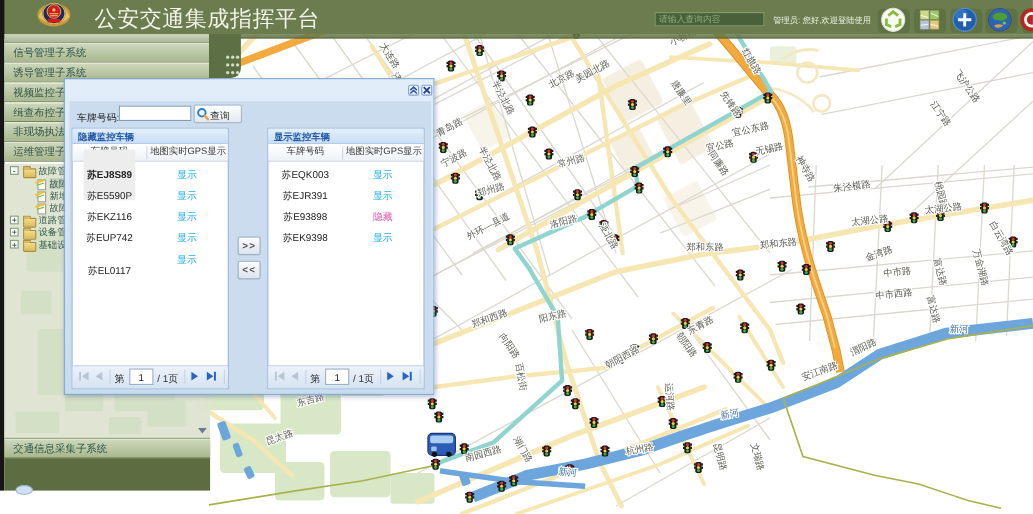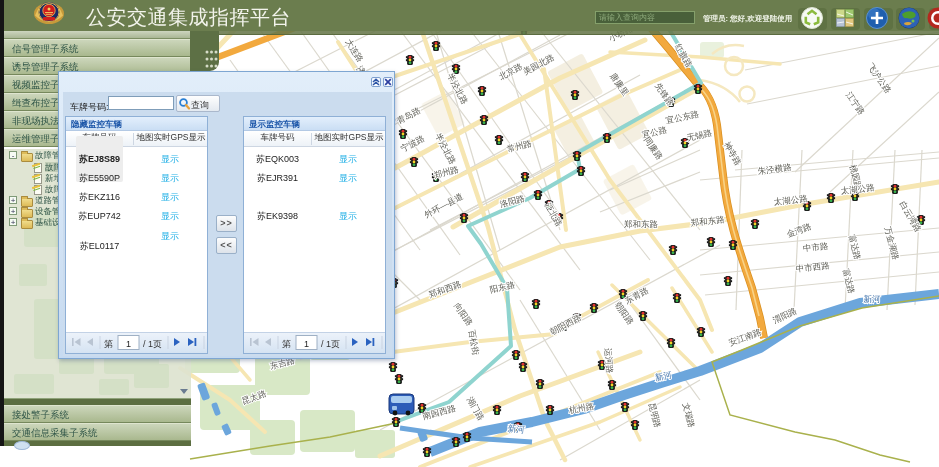--- a/index.html
+++ b/index.html
@@ -4,21 +4,21 @@
 <style>
 * { margin:0; padding:0; box-sizing:border-box; }
 html,body { width:939px; height:467px; overflow:hidden; font-family:"Liberation Sans", sans-serif; background:#fff; }
 #stage { position:relative; width:939px; height:467px; overflow:hidden; }
 #map { position:absolute; left:0; top:0; }
 
 #header { position:absolute; left:0; top:0; width:939px; height:31px; background:#6b7d4e; }
 #header .hline { position:absolute; left:0; top:34px; width:939px; height:1px; background:rgba(89,105,61,0.9); }
 #title { position:absolute; left:86px; top:4px; font-size:20px; color:#f3f4ec; letter-spacing:0.5px; }
 #hsearch { position:absolute; left:595px; top:11px; width:100px; height:13px; background:#49603a; border:1px solid #85a06b; color:#8fab7c; font-size:8px; line-height:11px; padding-left:3px; font-family:"Liberation Sans",sans-serif; }
-#admin { position:absolute; left:703px; top:14px; font-size:7.5px; color:#eef2e6; width:95px; white-space:nowrap;font-weight:bold; }
+#admin { position:absolute; left:703px; top:14px; font-size:7.5px; color:#eef2e6; width:95px; white-space:nowrap; }
 .iwell { position:absolute; top:8px; width:29px; height:22px; background:#5f7243; border-radius:4px; }
 
 #sidebar { position:absolute; left:0; top:31px; width:191px; height:415px; }
 #sidebar .black { position:absolute; left:0; top:-31px; width:4px; height:446px; background:#151515; }
 .sbtop { position:absolute; left:4px; top:0; width:187px; height:8px; background:linear-gradient(#cdd5bf,#aab795); border-bottom:1px solid #7d8f63; }
 .mitem { position:absolute; left:4px; width:187px; height:18px; background:linear-gradient(#ccd6bb,#a9b88e); border-top:1px solid #dfe5cf; border-bottom:1px solid #76885c; color:#2f5547; font-size:9.5px; line-height:17px; padding-left:8px; }
 #treepanel { position:absolute; left:4px; top:118px; width:187px; height:250px; background:rgba(221,227,207,0.92); border-bottom:1px solid #8fa37a; }
 .trow { position:absolute; left:0; font-size:8.5px; color:#33584a; height:11px; line-height:11px; }
 #sbbottom { position:absolute; left:4px; top:368px; width:187px; height:47px; background:#5c6e41; }
 .bitem { position:relative; width:187px; height:18px; background:linear-gradient(#ccd6bb,#a9b88e); border-top:1px solid #dfe5cf; border-bottom:1px solid #76885c; color:#2f5547; font-size:9.5px; line-height:17px; padding-left:8px; }
@@ -967,21 +967,20 @@
     <div class="trow" style="left:17px;top:1px"><span style="position:absolute;left:-12px;top:1px;width:8px;height:8px;border:1px solid #7f9a78;background:#f6fbf4;font-size:8px;line-height:7px;text-align:center;color:#335">-</span><span class="fold"></span><span style="margin-left:14px">故障管理</span></div>
     <div class="trow trow-c" style="left:28px;top:13px"><span class="page"></span><span style="margin-left:13px;background:rgba(160,178,150,0.45)">故障受理</span></div>
     <div class="trow trow-c" style="left:28px;top:24px"><span class="page"></span><span style="margin-left:13px">新增故障</span></div>
     <div class="trow trow-c" style="left:28px;top:35px"><span class="page"></span><span style="margin-left:13px">故障查询</span></div>
     <div class="trow" style="left:17px;top:46px"><span style="position:absolute;left:-12px;top:1px;width:8px;height:8px;border:1px solid #7f9a78;background:#f6fbf4;font-size:8px;line-height:7px;text-align:center;color:#335">+</span><span class="fold closed"></span><span style="margin-left:14px">道路管理</span></div>
     <div class="trow" style="left:17px;top:57px"><span style="position:absolute;left:-12px;top:1px;width:8px;height:8px;border:1px solid #7f9a78;background:#f6fbf4;font-size:8px;line-height:7px;text-align:center;color:#335">+</span><span class="fold closed"></span><span style="margin-left:14px">设备管理</span></div>
     <div class="trow" style="left:17px;top:68px"><span style="position:absolute;left:-12px;top:1px;width:8px;height:8px;border:1px solid #7f9a78;background:#f6fbf4;font-size:8px;line-height:7px;text-align:center;color:#335">+</span><span class="fold closed"></span><span style="margin-left:14px">基础设置</span></div>
     <div style="position:absolute;right:3px;bottom:4px;width:0;height:0;border-left:4px solid transparent;border-right:4px solid transparent;border-top:5px solid #6a7b90"></div>
   </div>
   <div id="sbbottom">
-    <div class="bitem" style="margin-top:6px">接处警子系统</div>
     <div class="bitem">交通信息采集子系统</div>
   </div>
 </div>
 <div id="tab"><svg width="29" height="40">
         <g fill="#d6dcc8">
 <circle cx="17" cy="21" r="1.5"></circle>
           <circle cx="21.5" cy="21" r="1.5"></circle>
           <circle cx="26" cy="21" r="1.5"></circle>
 <circle cx="17" cy="28" r="1.5"></circle>
           <circle cx="21.5" cy="28" r="1.5"></circle>
@@ -1069,20 +1068,24 @@
             <span style="position:absolute;left:67px;top:2px;width:1px;height:12px;background:#cdd6e2"></span>
           </div>
       <div class="prow" style="top:33px">
             <span class="plate" style="top:3px">苏EQK003</span>
             <span class="lnk" style="top:3px">显示</span>
           </div>
       <div class="prow" style="top:52px">
             <span class="plate" style="top:3px">苏EJR391</span>
             <span class="lnk" style="top:3px">显示</span>
           </div>
+      <div class="prow" style="top:71px">
+            <span class="plate" style="top:3px">苏E93898</span>
+            <span class="lnk" style="top:3px;color:#e64aa5">隐藏</span>
+          </div>
       <div class="prow" style="top:90px">
             <span class="plate" style="top:3px">苏EK9398</span>
             <span class="lnk" style="top:3px">显示</span>
           </div>
       <div class="pgbar"><svg width="141" height="20">
         <g>
           <rect x="6" y="5" width="1.6" height="8" fill="#b9c4d2"></rect>
                 <path d="M14.5,5 l-6,4 6,4z" fill="#b9c4d2"></path>
           <path d="M27,5 l-6,4 6,4z" fill="#b9c4d2"></path>
           <rect x="33.5" y="3" width="1" height="13" fill="#c9d4e2"></rect>

